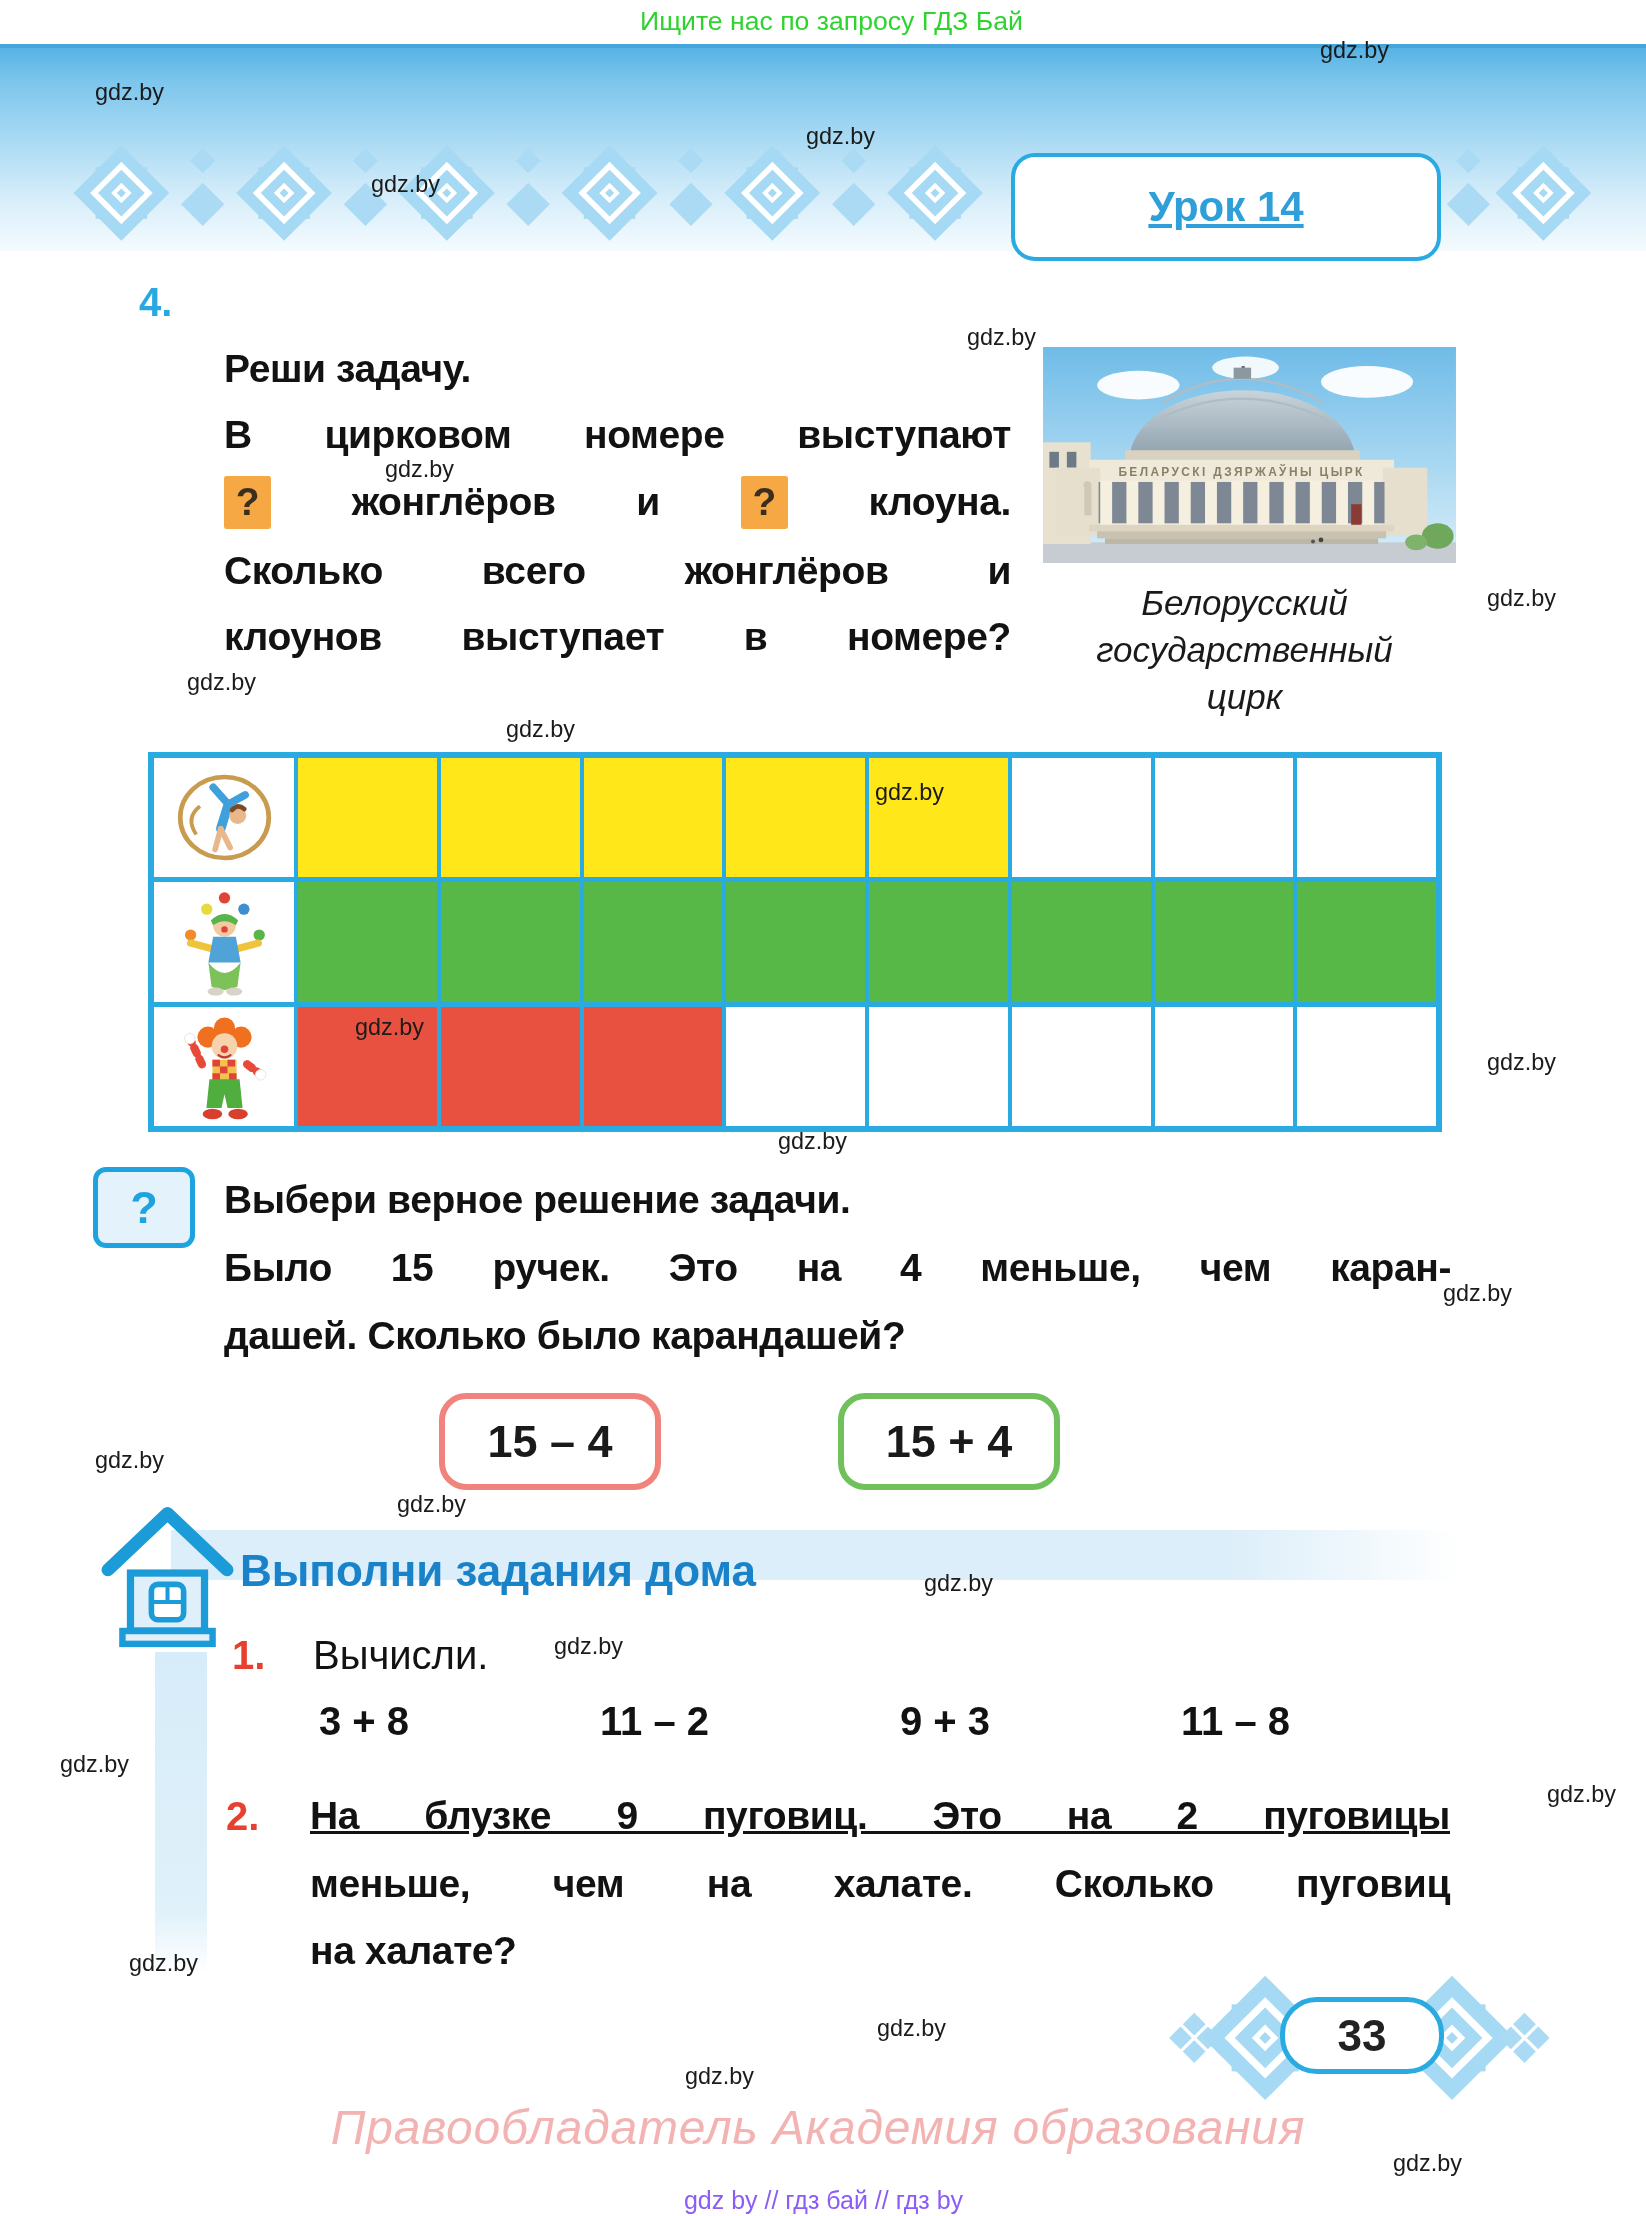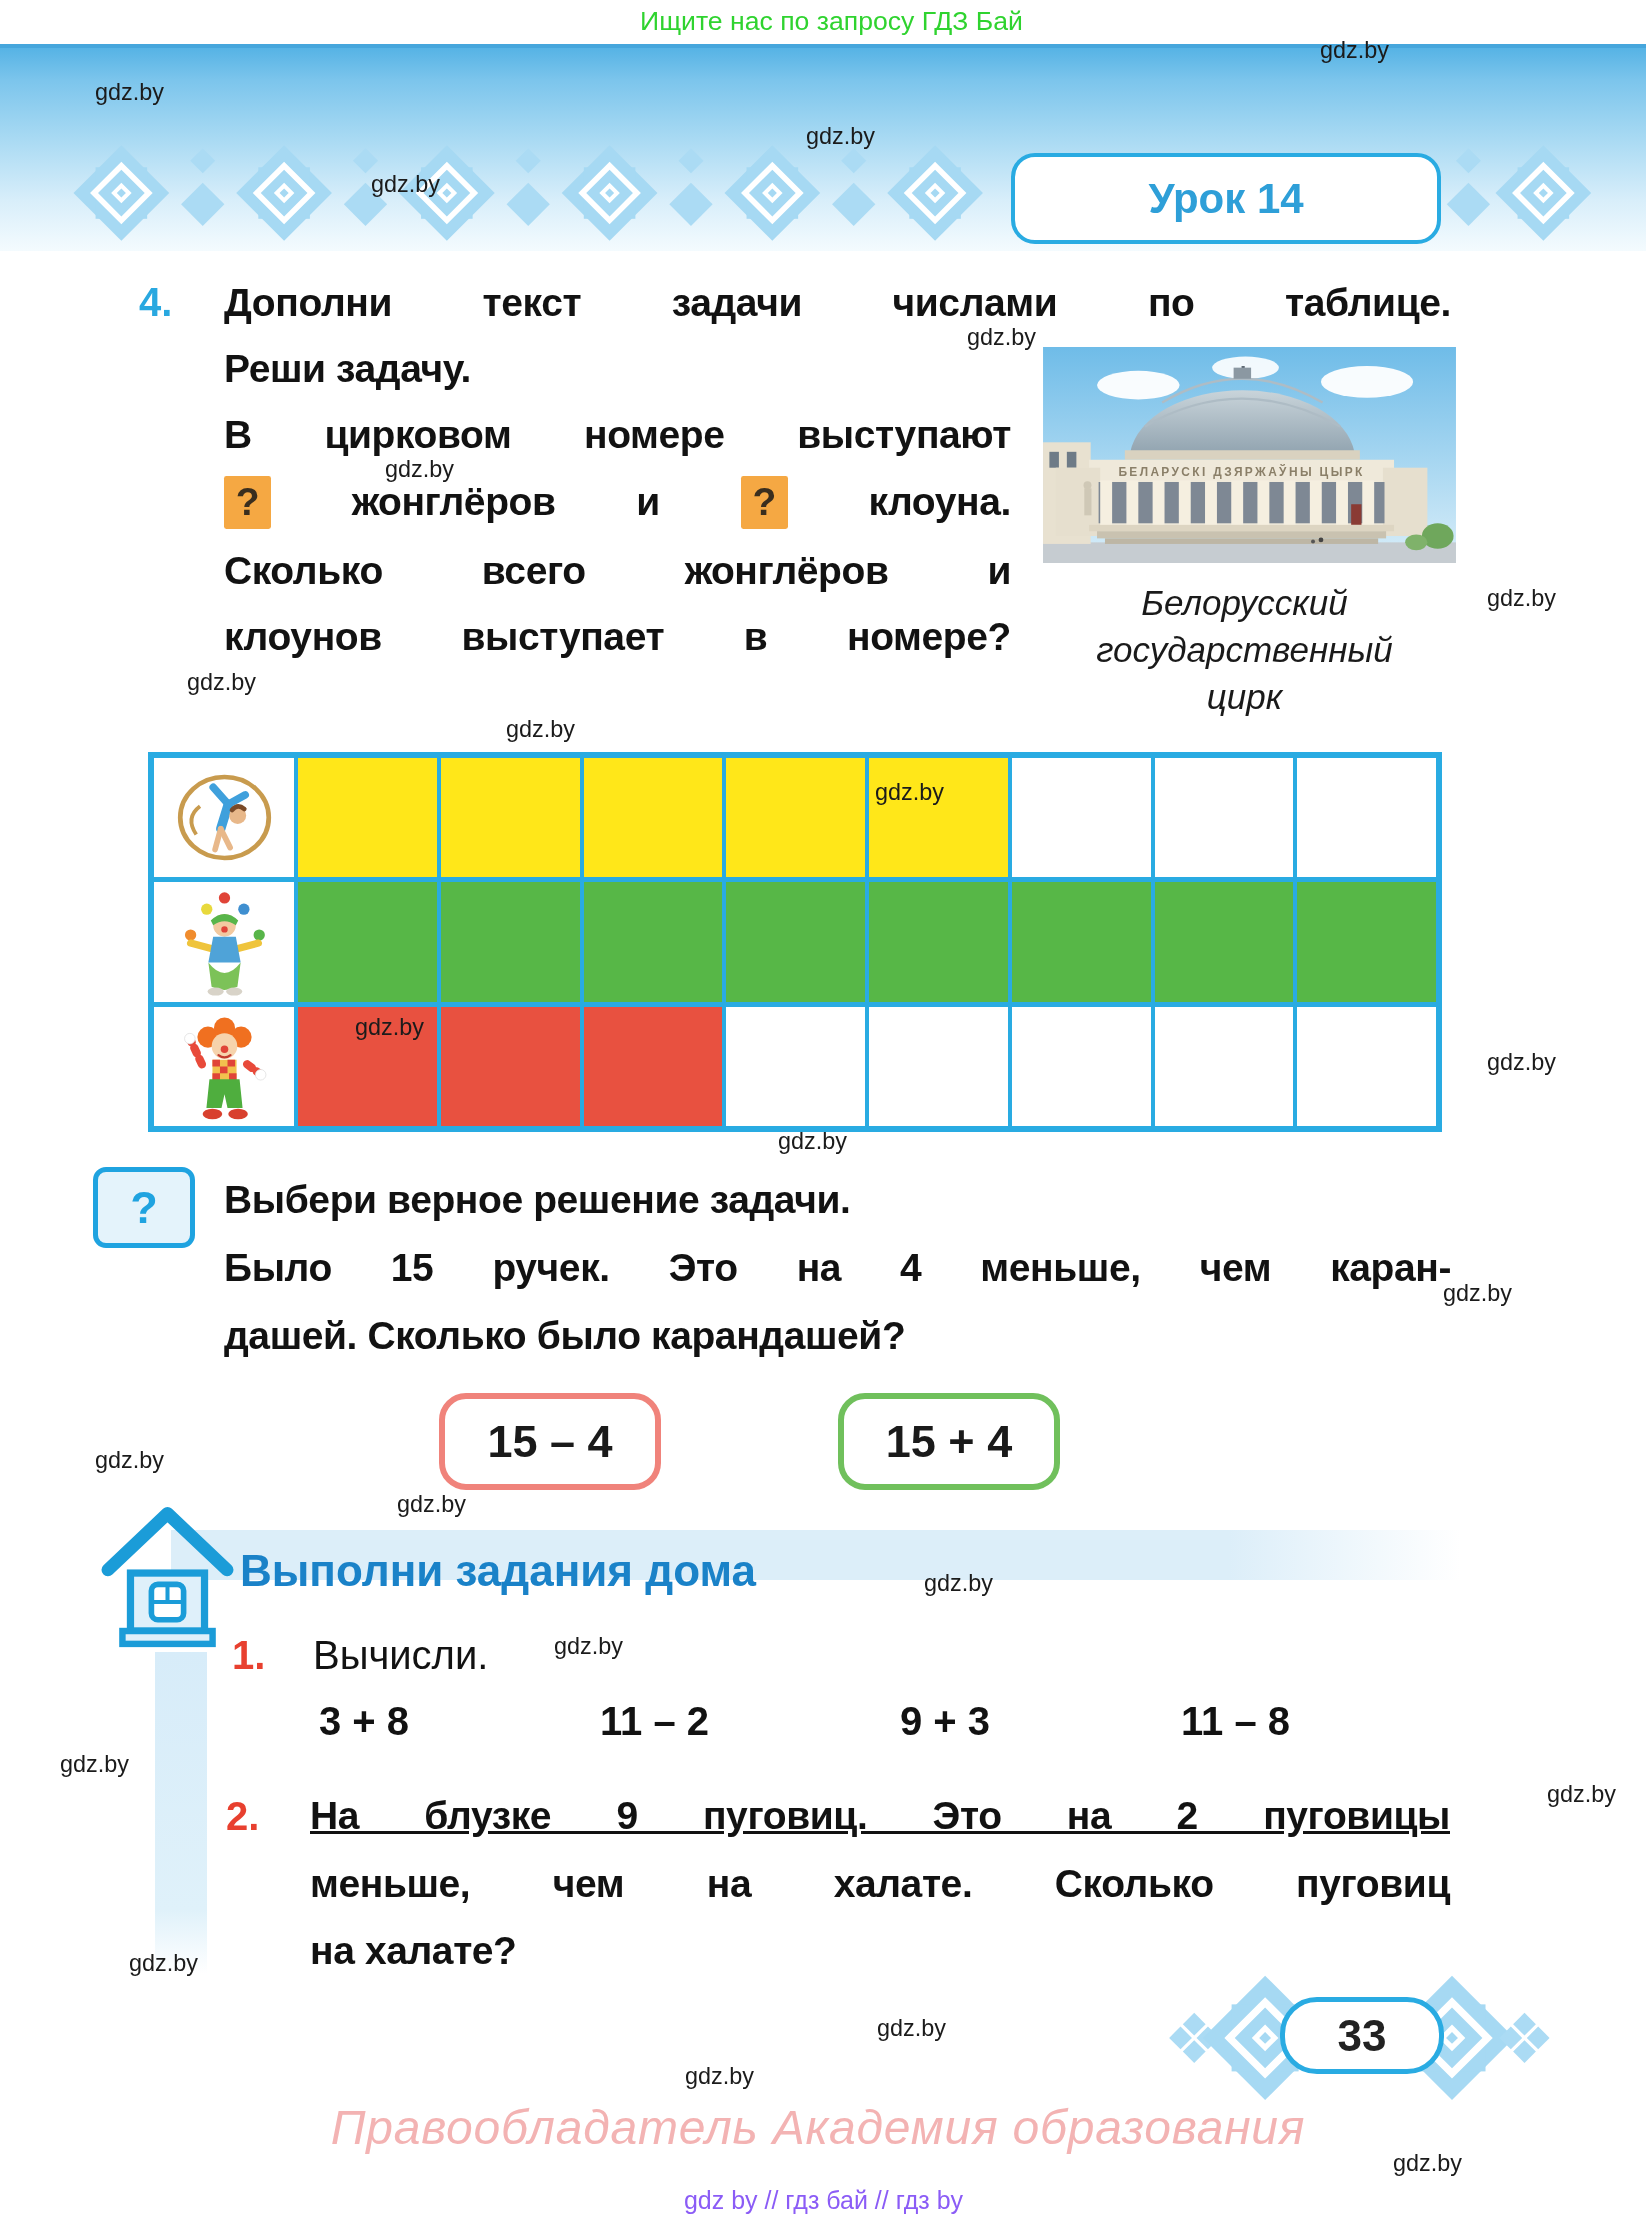--- a/index.html
+++ b/index.html
@@ -8,24 +8,24 @@
     font-family:"Liberation Sans","DejaVu Sans",sans-serif;color:#121212;
   }
   
   .top-notice{position:absolute;top:6.4px;left:0;width:100%;text-align:center;
     font-size:26.6px;font-weight:400;color:#2FD32F;padding-left:8px;}
   
   .band{position:absolute;top:44px;left:0;width:1647px;height:203px;
     background:linear-gradient(180deg,#56B3E5 0%,#7CC5EC 16%,#A9DAF3 45%,#D8EEFA 75%,#F4FBFE 100%);
     border-top:4px solid #46A6DC;}
   .band svg{position:absolute;left:0;top:0;}
-  .lesson-badge{position:absolute;left:1011px;top:153px;width:430px;height:91px;
+  .lesson-badge{position:absolute;left:1011px;top:153px;width:430px;height:108px;
     background:#FFFFFF;border:4.8px solid #29ABE2;border-radius:24px;box-sizing:border-box;
     display:flex;align-items:center;justify-content:center;
-    font-size:42px;font-weight:bold;color:#2E9FD8;}
+    font-size:42px;font-weight:bold;color:#2E9FD8;text-decoration:underline;}
   
   .tnum{position:absolute;font-size:40px;font-weight:bold;}
   .tnum.blue{color:#29A8E0;}
   .tnum.red{color:#E8402F;}
   .t4line{position:absolute;left:224px;width:1227px;font-size:39px;font-weight:bold;
     letter-spacing:-0.4px;line-height:1.1;color:#121212;}
   .colw{width:787px;}
   .jl{text-align:justify;text-align-last:justify;}
   .flexline{display:flex;justify-content:space-between;align-items:center;}
   .qmark{display:inline-flex;width:47px;height:53px;background:#F5A843;color:#3A2E1E;
@@ -116,21 +116,20 @@
       <use href="#bstar" transform="translate(958,180)"></use>
       <use href="#bdia" transform="translate(1059,180)"></use>
       <use href="#bstar" transform="translate(1160,180)"></use>
       <use href="#bdia" transform="translate(1822,180)"></use>
       <use href="#bstar" transform="translate(1915,180)"></use>
     </svg>
   </div>
   <div class="lesson-badge">Урок 14</div>
 
   <div class="tnum blue" style="left:139px;top:280px;">4.</div>
-  <div class="t4line jl" style="top:282px;">Дополни текст задачи числами по таблице.</div>
   <div class="t4line" style="top:348px;">Реши задачу.</div>
   <div class="t4line jl colw" style="top:414px;">В цирковом номере выступают</div>
   <div class="t4line flexline colw" style="top:476px;">
     <span class="qmark">?</span>
     <span>жонглёров</span>
     <span>и</span>
     <span class="qmark">?</span>
     <span>клоуна.</span>
   </div>
   <div class="t4line jl colw" style="top:550px;">Сколько всего жонглёров и</div>

